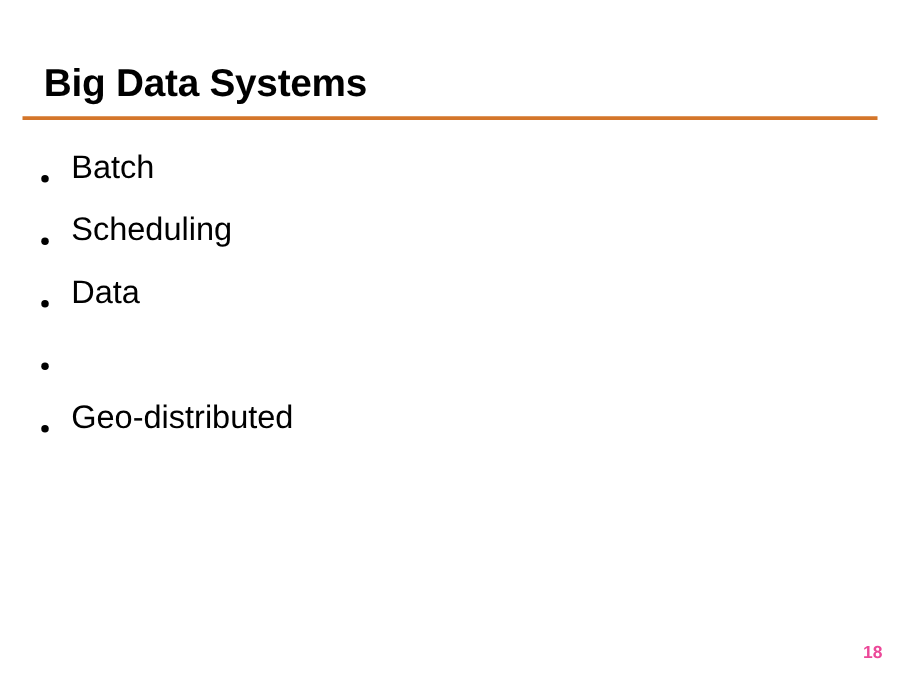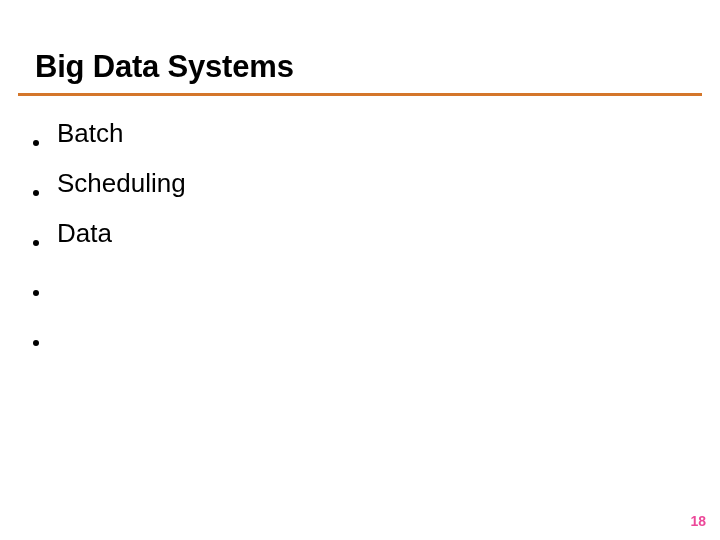--- a/index.html
+++ b/index.html
@@ -123,20 +123,21 @@
       <span class="bullet-marker"></span>
       <span class="bullet-text">Data</span>
     </li>
 
     <li class="bullet-item">
       <span class="bullet-marker"></span>
     </li>
 
     <li class="bullet-item">
       <span class="bullet-marker"></span>
+      <span class="bullet-text">Geo-distributed</span>
     </li>
 
 
   </ul>
 
   <div class="page-number">18</div>
 
 </div>
 
 </body></html>

